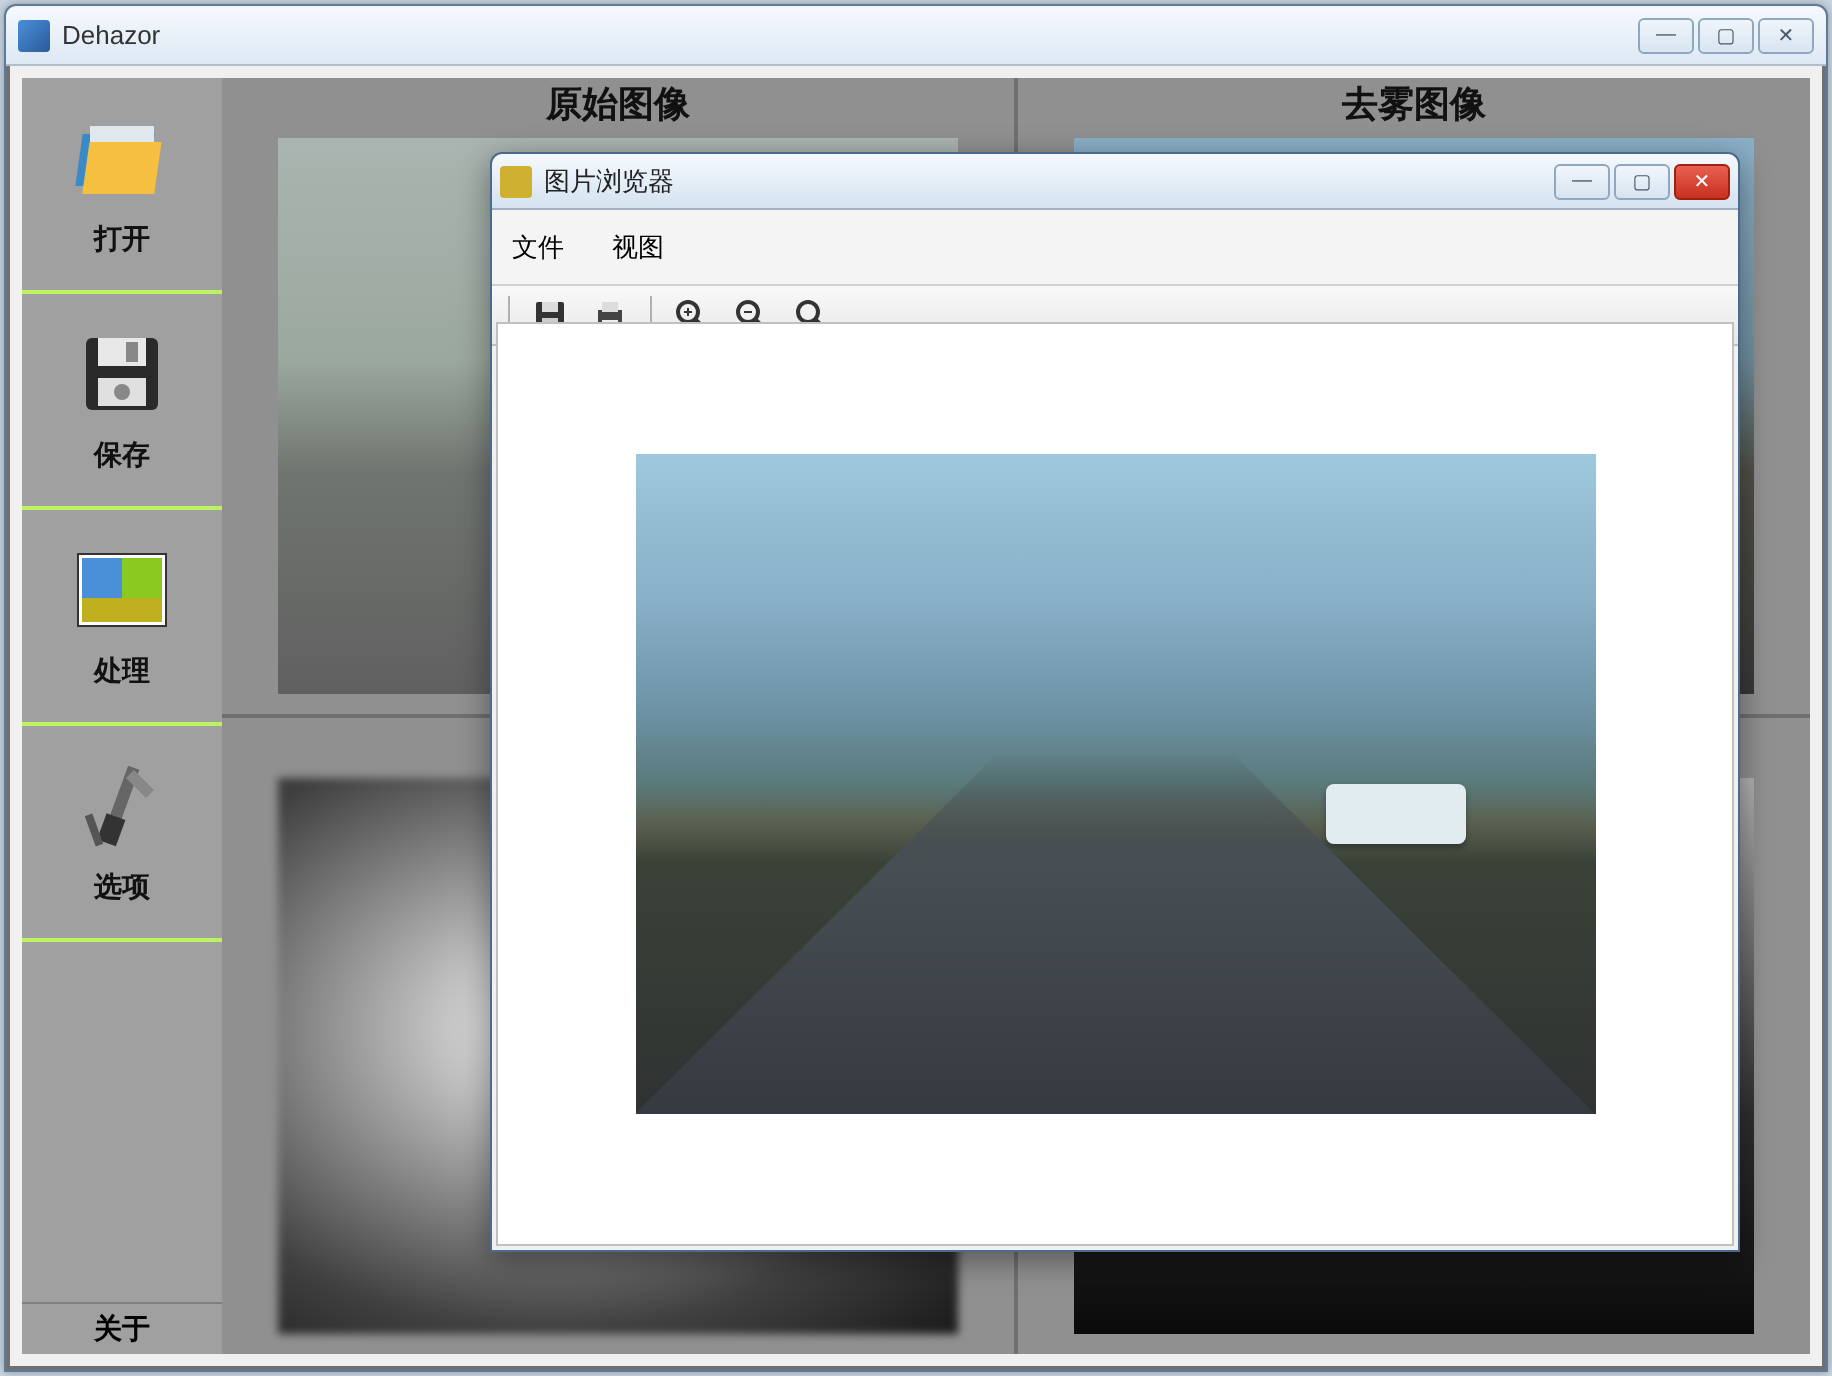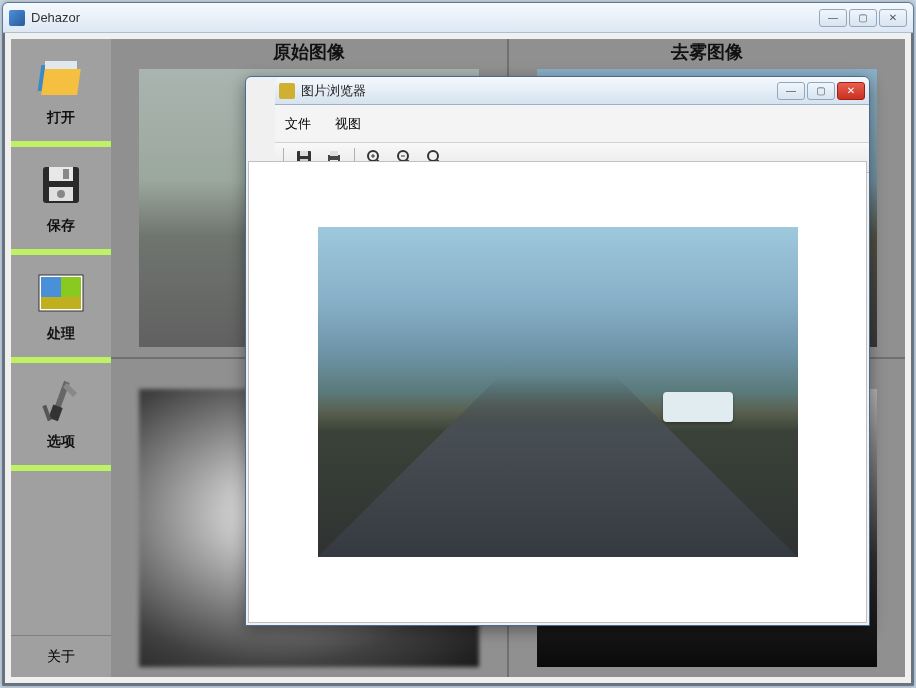--- a/index.html
+++ b/index.html
@@ -12,40 +12,40 @@
 .main-title-text { flex: 1; font-size: 13px; color: #333; }
 .win-controls { display: flex; gap: 2px; }
 .win-btn { width: 28px; height: 18px; border: 1px solid #8fa8c0; border-radius: 3px; background: linear-gradient(#f0f5fb,#d8e4f0); display: flex; align-items: center; justify-content: center; font-size: 10px; color: #4a5a6a; cursor: pointer; }
 
 
 .main-content { position: absolute; top: 30px; left: 0; right: 0; bottom: 0; background: #f0f0f0; border: 2px solid #707070; border-top: none; }
 .inner-area { position: absolute; left: 6px; top: 6px; right: 6px; bottom: 6px; background: #909090; display: flex; }
 
 
 .sidebar { width: 100px; background: #a0a0a0; display: flex; flex-direction: column; }
-.sb-item { height: 108px; border-bottom: 6px solid #bef264; display: flex; flex-direction: column; align-items: center; justify-content: center; gap: 8px; cursor: pointer; }
+.sb-item { height: 108px; border-bottom: 2px solid #bef264; display: flex; flex-direction: column; align-items: center; justify-content: center; gap: 8px; cursor: pointer; }
 .sb-icon { width: 48px; height: 48px; }
 .sb-label { font-size: 14px; font-weight: bold; color: #111; }
 .sb-spacer { flex: 1; }
-.sb-about { height: 42px; border-top: 1px solid #808080; display: flex; align-items: center; justify-content: center; font-weight: normal; font-size: 14px; cursor: pointer; }
+.sb-about { height: 26px; border-top: 1px solid #808080; display: flex; align-items: center; justify-content: center; font-weight: bold; font-size: 14px; cursor: pointer; }
 
 
 .panels { flex: 1; display: grid; grid-template-columns: 1fr 1fr; grid-template-rows: 1fr 1fr; gap: 2px; background: #707070; }
 .panel { background: #909090; display: flex; flex-direction: column; }
 .panel-title { height: 26px; text-align: center; font-size: 18px; font-weight: bold; color: #111; line-height: 26px; }
 .panel-img { flex: 1; margin: 4px 28px 10px 28px; background: #444; }
 
 
 .img-original { background: linear-gradient(#aab4b0 0%, #9ba89e 40%, #707570 60%, #606060 100%); position: relative; }
 .img-dehaze { background: linear-gradient(#8bb0c8 0%, #7090a0 40%, #505045 60%, #383838 100%); }
 .img-depth { background: radial-gradient(ellipse at 40% 45%, #e8e8e8 0%, #c0c0c0 20%, #808080 45%, #404040 70%, #1a1a1a 100%); filter: blur(2px); }
 .img-dark { background: linear-gradient(#b0b0b0 0%, #707070 30%, #303030 60%, #0a0a0a 100%); }
 
 
-.dialog { position: absolute; left: 245px; top: 76px; width: 625px; height: 550px; background: #f0f0f0; border: 1px solid #4a6a90; border-radius: 6px 6px 0 0; box-shadow: 0 4px 16px rgba(0,0,0,0.4); padding-left: 29px; }
+.dialog { position: absolute; left: 245px; top: 76px; width: 625px; height: 550px; background: #f0f0f0; border: 1px solid #4a6a90; border-radius: 6px 6px 0 0; box-shadow: 0 4px 16px rgba(0,0,0,0.4); }
 .dlg-titlebar { height: 28px; background: linear-gradient(#f5f9fd, #d5e2f0); border-bottom: 1px solid #a0b0c0; display: flex; align-items: center; padding: 0 4px; border-radius: 6px 6px 0 0; }
 .dlg-title-icon { width: 16px; height: 16px; margin-right: 6px; background: #d0b030; border-radius: 2px; }
 .dlg-title-text { flex: 1; font-size: 13px; color: #222; }
 .dlg-close { background: linear-gradient(#e86050,#c93020); color: #fff; border-color: #a02010; }
 
 .dlg-menubar { height: 38px; background: #f4f4f4; border-bottom: 1px solid #d0d0d0; display: flex; align-items: center; padding: 0 6px; gap: 16px; font-size: 13px; }
 .dlg-menu-item { cursor: pointer; padding: 2px 4px; }
 
 .dlg-toolbar { height: 30px; background: linear-gradient(#f8f8f8,#e8e8e8); border-bottom: 1px solid #c0c0c0; display: flex; align-items: center; padding: 0 6px; gap: 6px; }
 .tb-btn { width: 24px; height: 24px; display: flex; align-items: center; justify-content: center; cursor: pointer; border-radius: 3px; }

